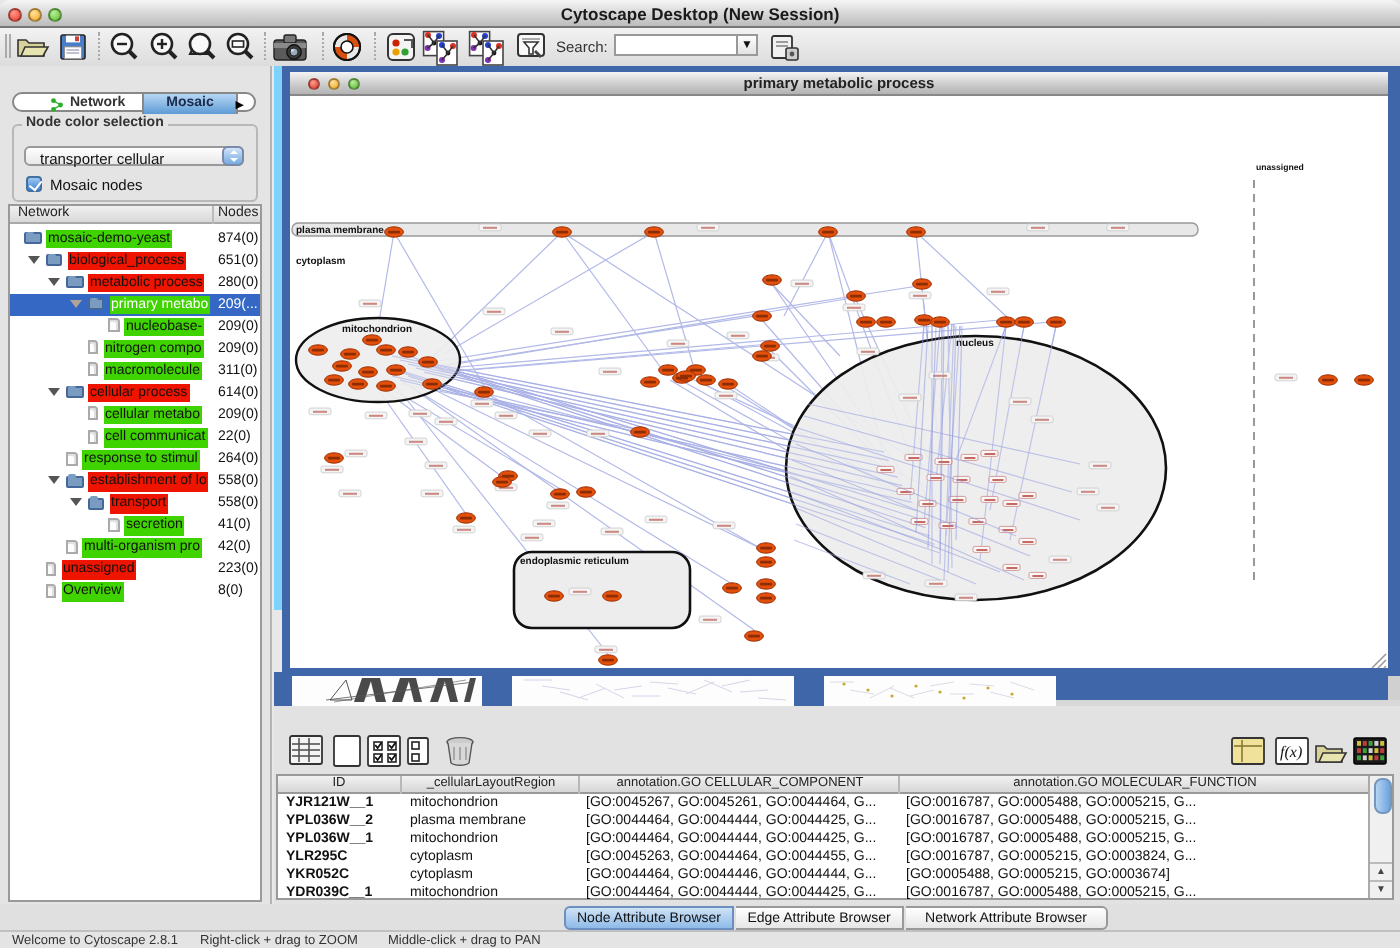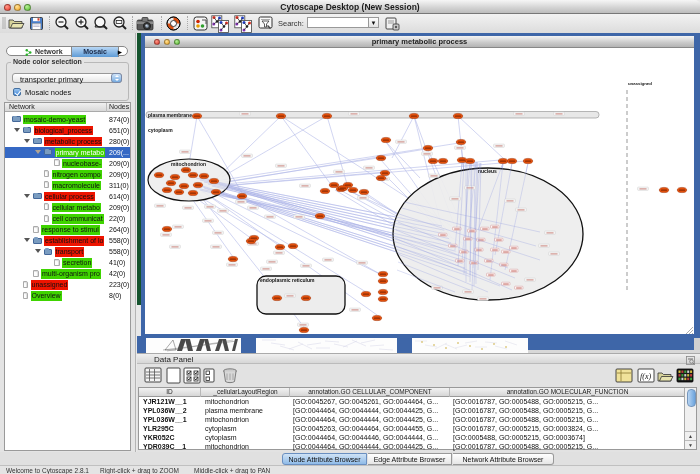--- a/index.html
+++ b/index.html
@@ -67,21 +67,21 @@
 .fold:before { content:""; position:absolute; left:0px; top:-1.5px; width:4px; height:1.5px; background:#7a9cc0; border-radius:1px 1px 0 0;}
 .file { position:absolute; top:1.5px; width:5.5px; height:7px; background:#fdfdfd; border:0.5px solid #aaa; border-radius:0 2px 0 0; box-shadow:inset -1px 1px 0 #e0e0e0; }
 .hl { position:absolute; top:1px; height:9.5px; line-height:9.5px; padding:0 1px; color:#111; overflow:hidden;}
 .hl.g { background:#3fd400; }
 .hl.r { background:#ee1400; }
 .cnt { position:absolute; left:104px; top:1px; line-height:9.5px; color:#111; }
 .selrow { background:#3568c4; color:#fff; }
 .selrow .cnt { color:#fff; } .selrow .hl { color:#fff; } .selrow .arr { border-top-color:#b0a494 !important; }
 
 
-#mdi { left:137px; top:33px; width:563px; height:272px; background:#14532d; }
+#mdi { left:137px; top:33px; width:563px; height:272px; background:#7dd3fc; }
 #netwin { position:absolute; left:4px; top:0px; width:559px; height:305px;
   background:#3e66a8; border-radius:0px; }
 #netwin-title { position:absolute; left:4px; top:3px; right:6px; height:12px;
   background:linear-gradient(#f4f4f4,#cacaca 60%,#b4b4b4); border-bottom:1px solid #888; }
 #netwin-title .t { position:absolute; left:0; right:0; top:1px; text-align:center; font-size:7.5px; font-weight:bold; color:#222; }
 #canvas { position:absolute; left:4px; top:15px; right:6px; bottom:4px; background:#fff; }
 
 
 #strip { position:absolute; left:0px; top:303px; width:563px; height:19px; background:#d8d8d8; }
 
@@ -246,21 +246,21 @@
       <span id="tab-net">Network</span>
       <div id="tab-mosaic">
           <span>Mosaic</span>
         </div>
       <span id="tab-arrow">▶</span>
     </div>
     <div id="groupbox" class="abs">
         <span class="lbl">Node color selection</span>
       </div>
     <div id="combo" class="abs">
-        <span class="txt">transporter primary</span>
+        <span class="txt">transporter cellular</span>
         <span class="spin"></span>
       </div>
     <div id="checkbox" class="abs"></div>
     <span id="cb-label" class="abs">Mosaic nodes</span>
     <div id="treepanel" class="abs">
       <div id="treehead">
           <span class="c1">Network</span>
           <span class="c2">Nodes</span>
         </div>
       <div id="treerows">
@@ -831,29 +831,20 @@
               <line x1="686" y1="334" x2="693" y2="327"></line>
               <line x1="689" y1="334" x2="693" y2="330"></line>
               <line x1="692" y1="334" x2="693" y2="333"></line>
             </g>
           </svg>
         </div>
     </div>
   </div>
 
   <div id="datapanel" class="abs">
-    <div id="dp-head">
-        <span>Data Panel</span>
- <svg style="position:absolute;right:5px;top:1.5px" width="9" height="9" viewBox="0 0 9 9">
-          <rect x="0.5" y="0.5" width="8" height="8" fill="none" stroke="#888" stroke-width="0.8"></rect>
-          <rect x="2" y="2" width="5" height="2" fill="#aaa"></rect>
-          <circle cx="5.5" cy="5.5" r="1.8" fill="none" stroke="#777" stroke-width="0.8"></circle>
-          <line x1="6.8" y1="6.8" x2="8.5" y2="8.5" stroke="#777" stroke-width="0.9"></line>
-        </svg>
-      </div>
     <div id="dp-toolbar">
         <svg width="563" height="21" viewBox="0 0 563 21" style="position:absolute;left:0;top:0">
           <rect x="8" y="3" width="16" height="14" rx="1" fill="#f4f4f4" stroke="#333" stroke-width="0.9"></rect>
           <line x1="9" y1="7" x2="23" y2="7" stroke="#555" stroke-width="0.8"></line>
           <line x1="9" y1="10" x2="23" y2="10" stroke="#555" stroke-width="0.8"></line>
           <line x1="9" y1="13" x2="23" y2="13" stroke="#555" stroke-width="0.8"></line>
           <line x1="12.5" y1="4" x2="12.5" y2="16" stroke="#555" stroke-width="0.8"></line>
           <line x1="17.5" y1="4" x2="17.5" y2="16" stroke="#555" stroke-width="0.8"></line>
           <rect x="30" y="3" width="13" height="15" rx="1" fill="#fff" stroke="#333" stroke-width="0.9"></rect>
           <rect x="47" y="3" width="16" height="15" rx="1" fill="#fff" stroke="#333" stroke-width="0.9"></rect>

